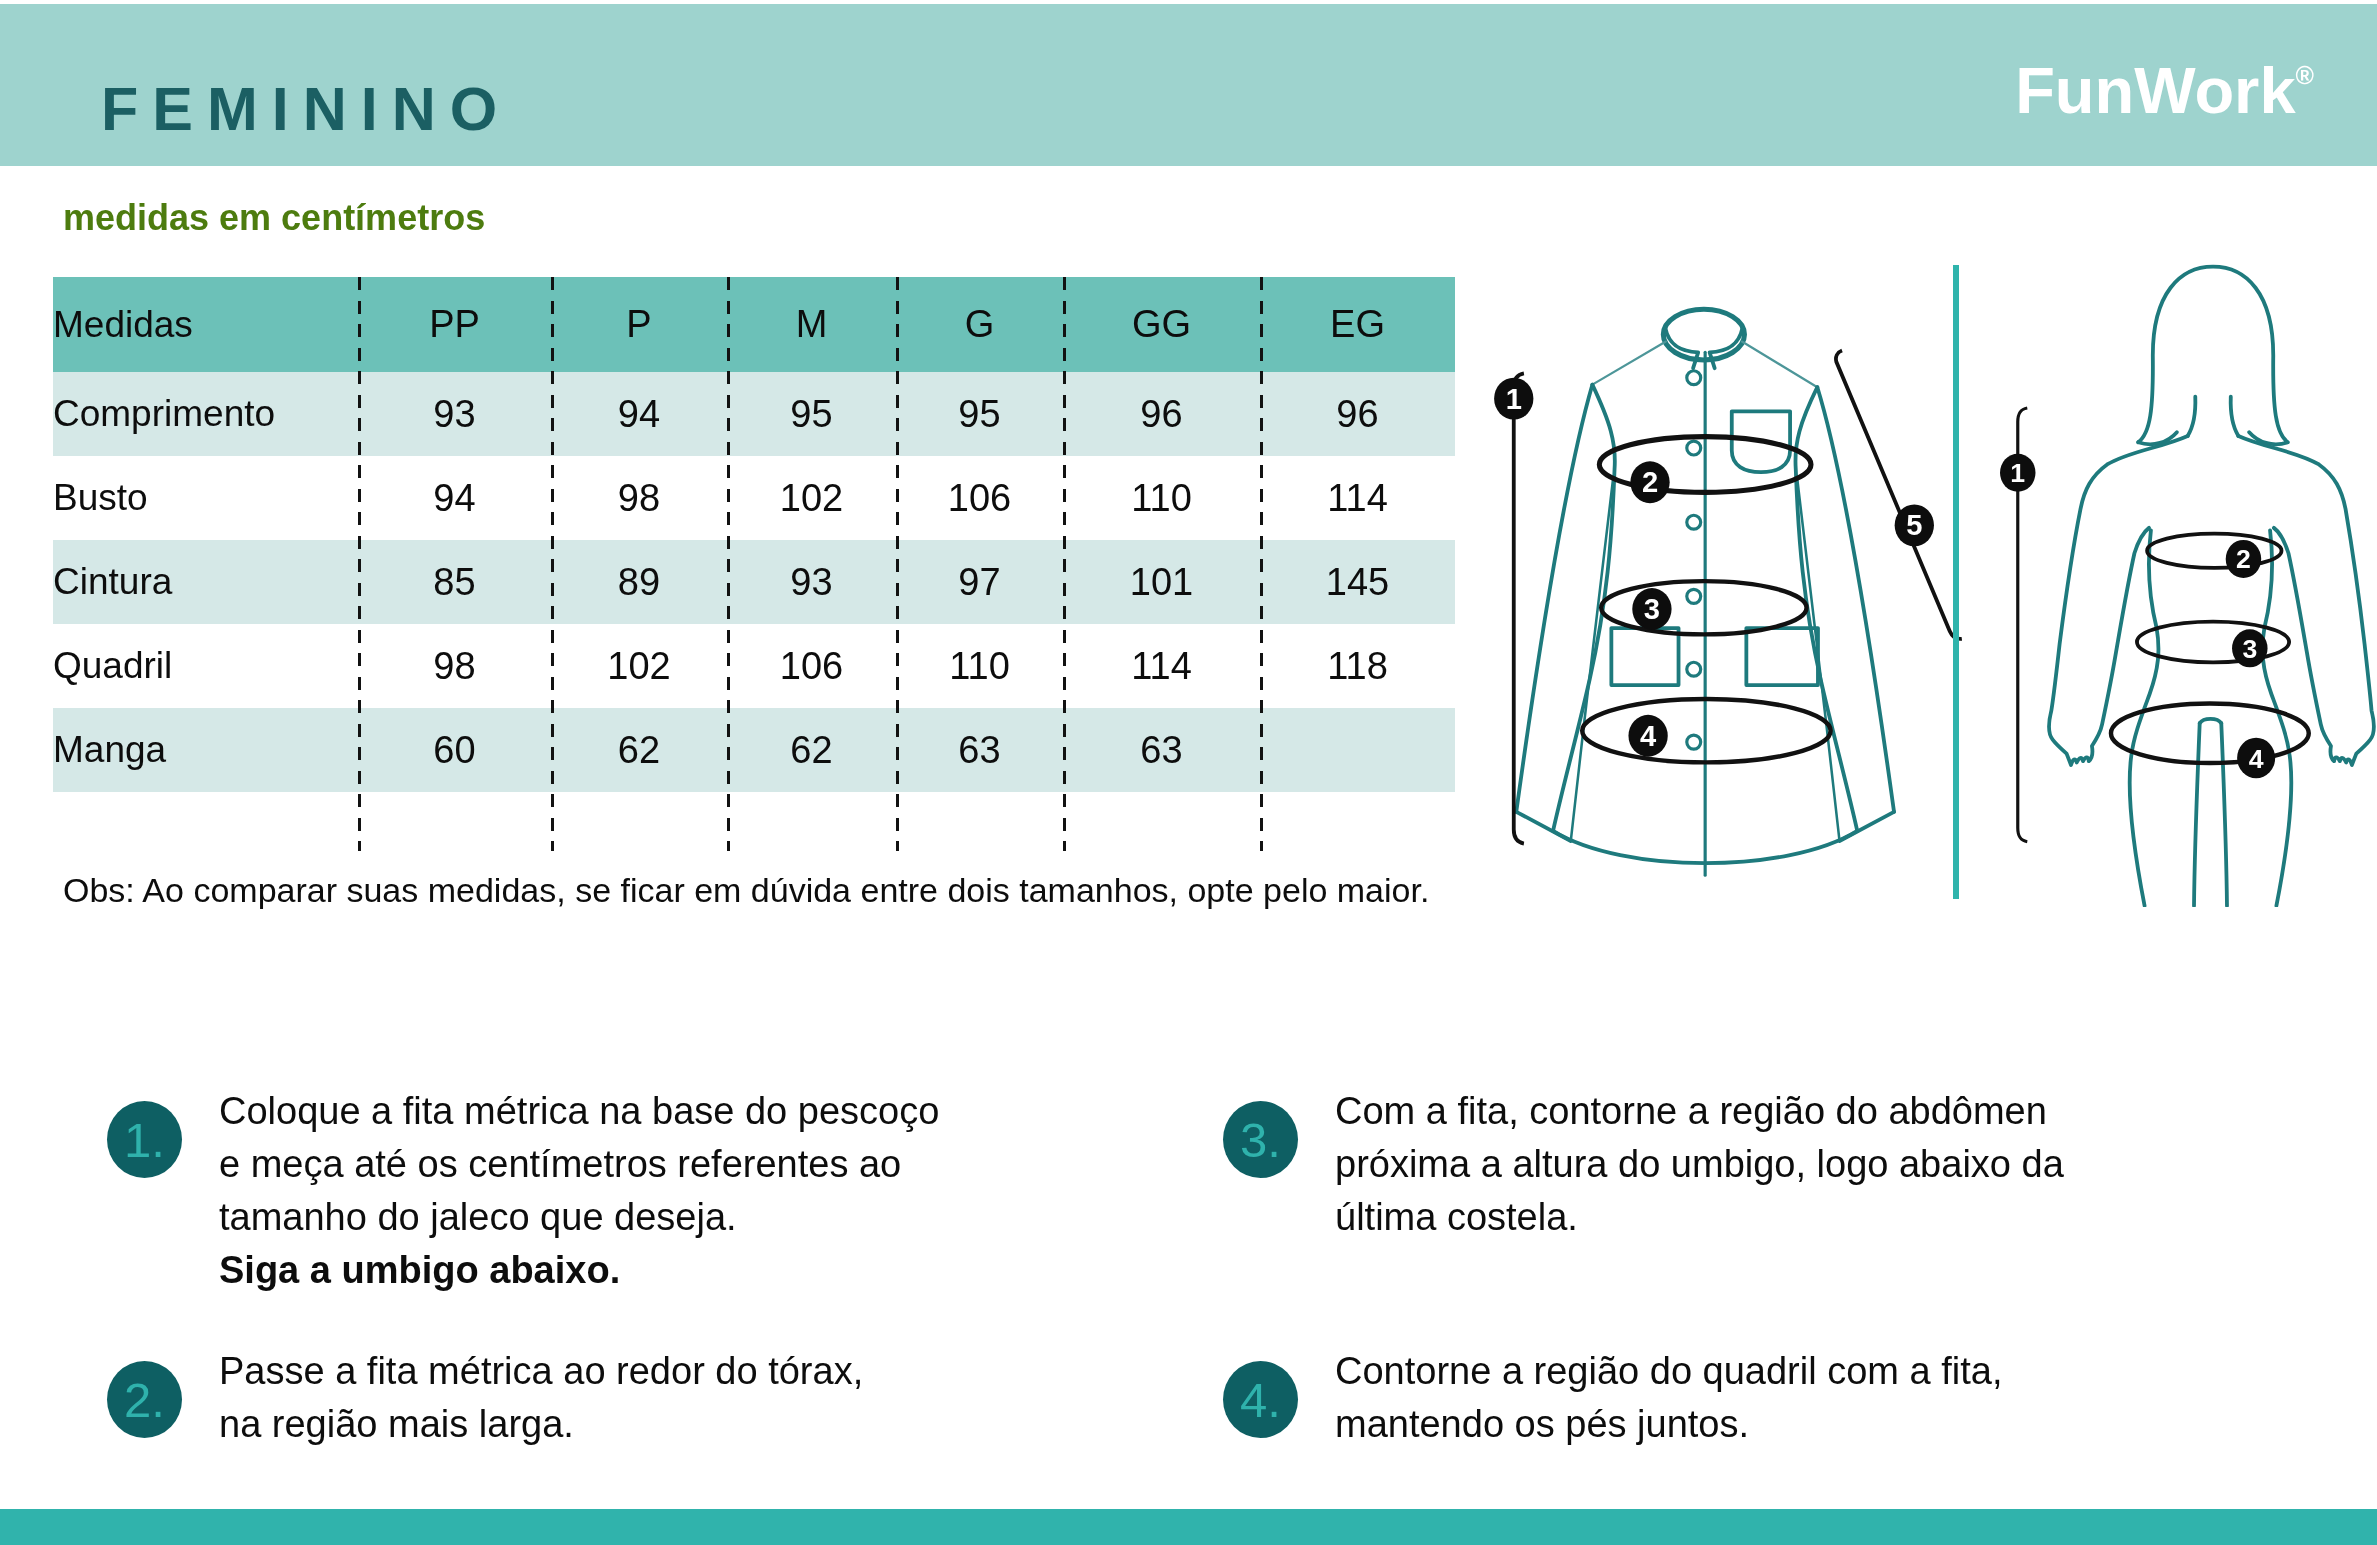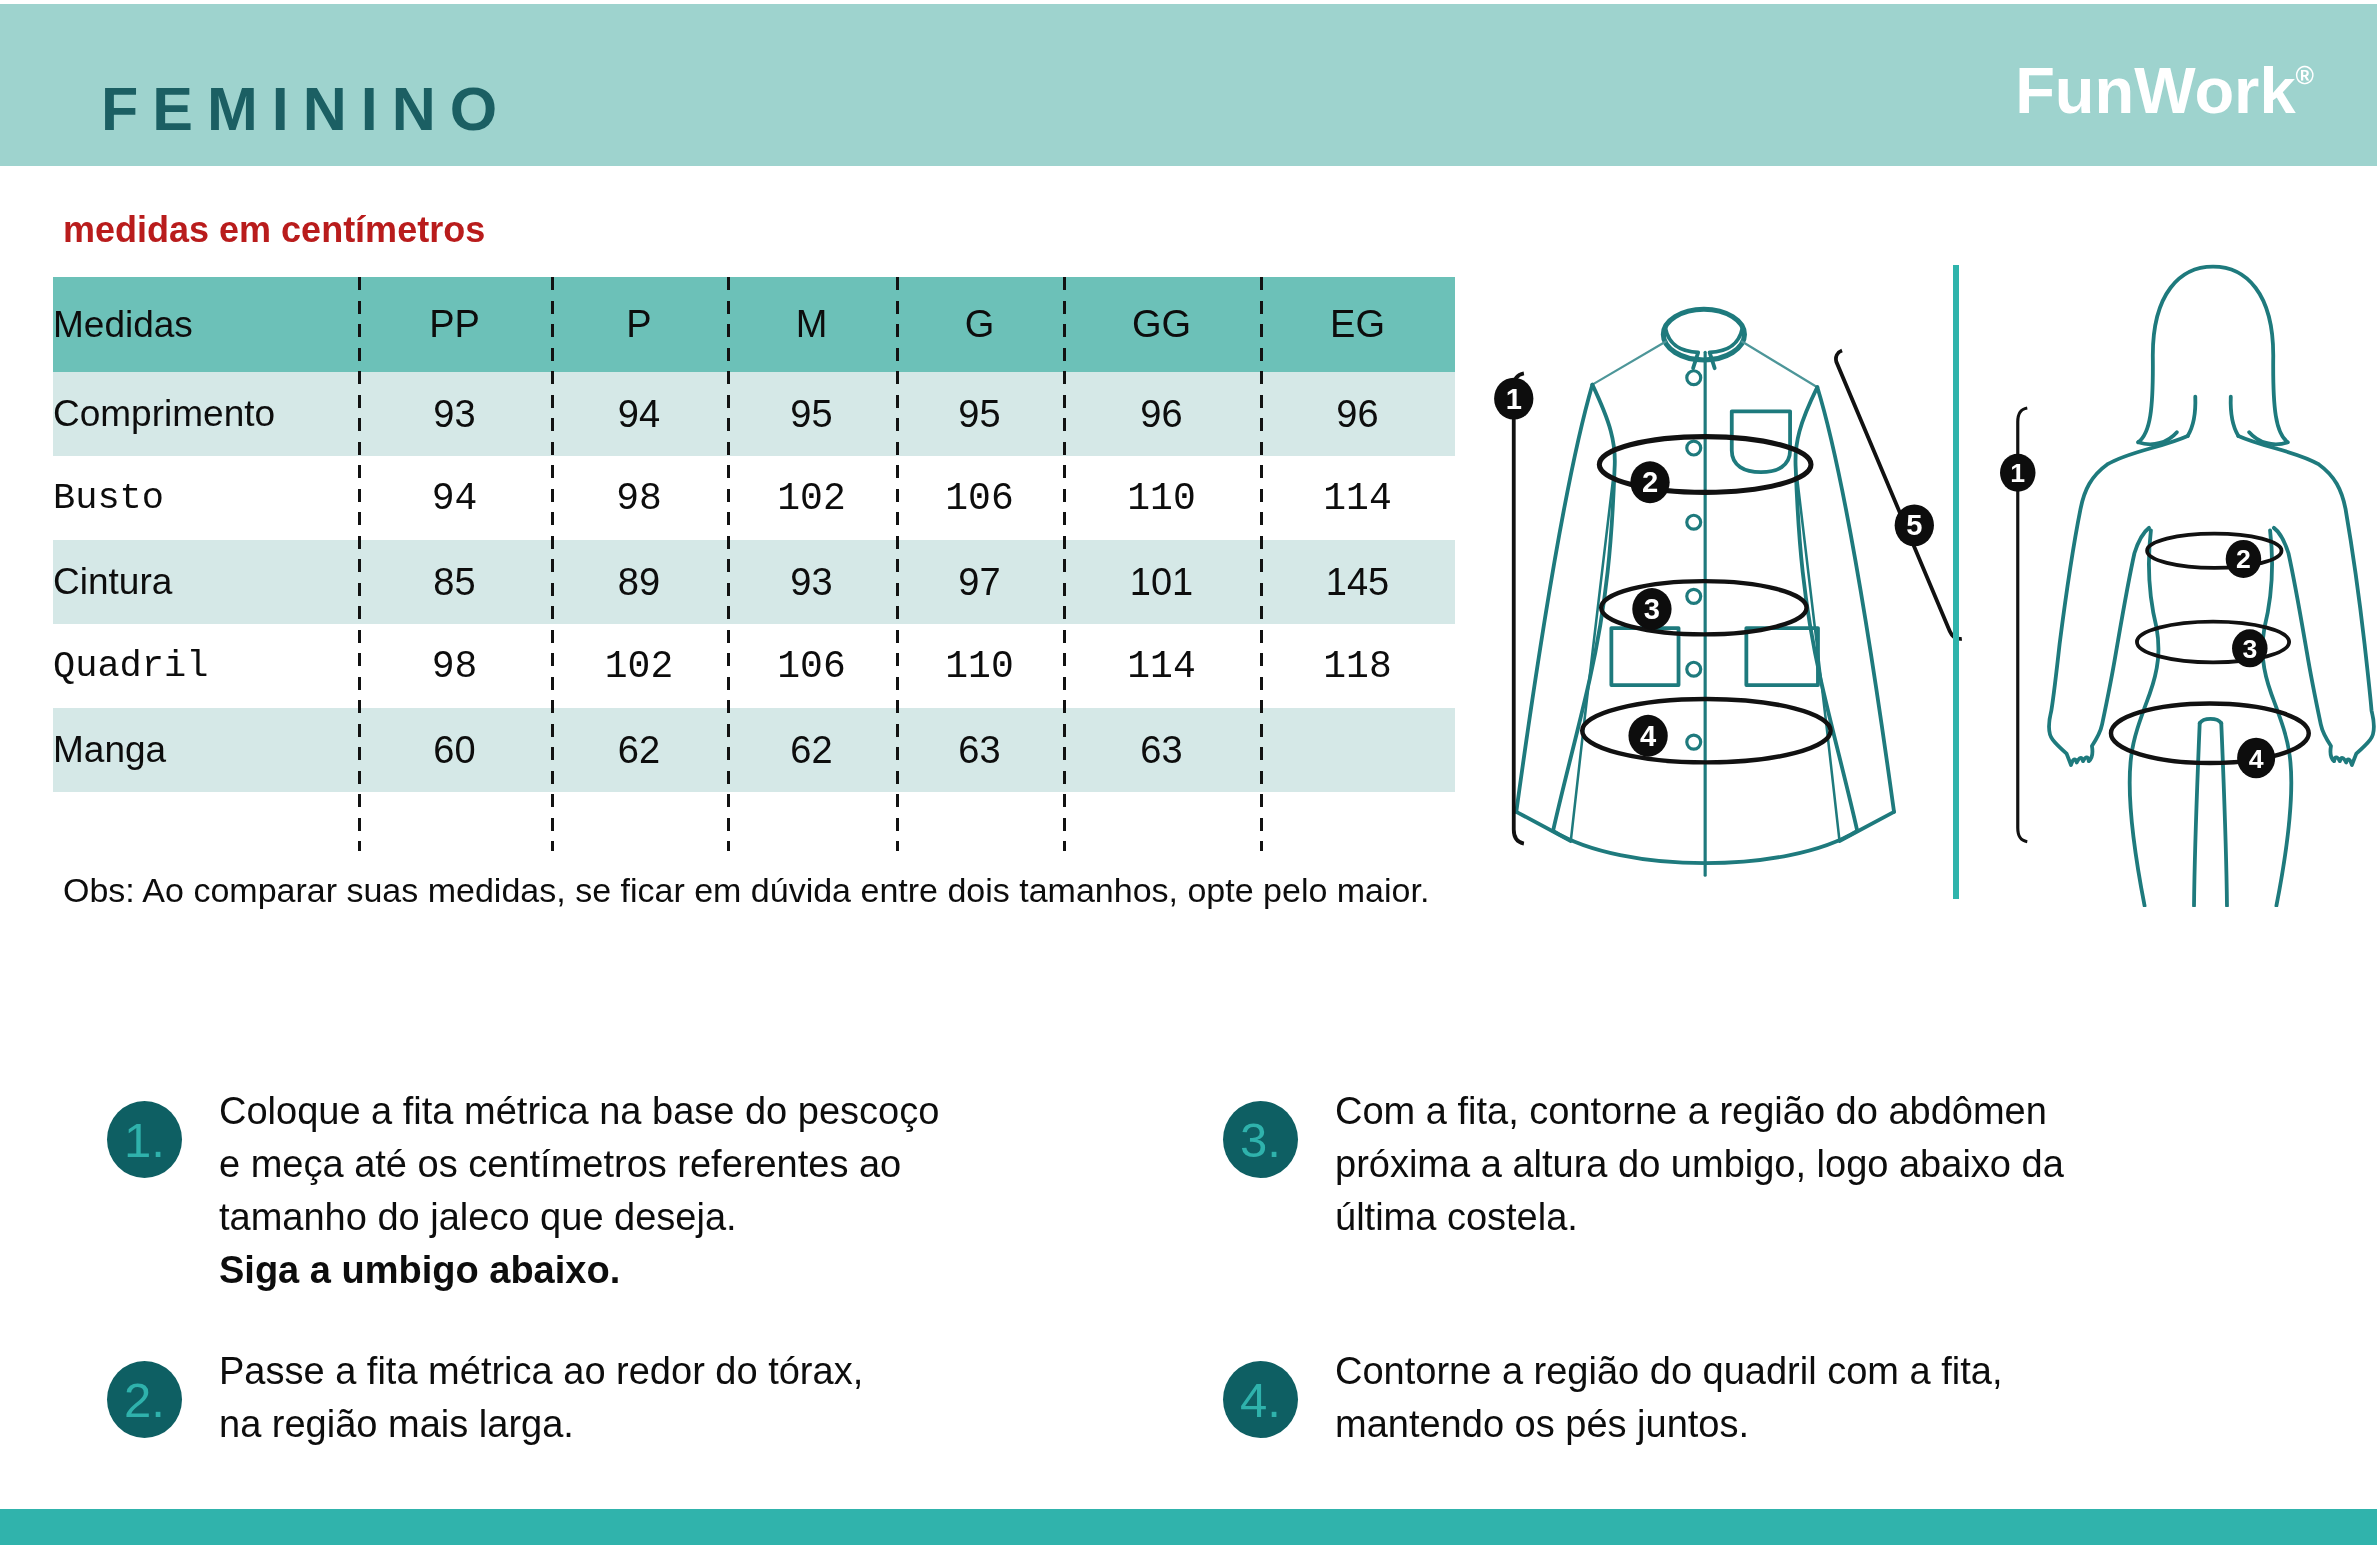--- a/index.html
+++ b/index.html
@@ -7,28 +7,28 @@
     position:relative;width:2377px;height:1546px;background:#ffffff;overflow:hidden;
     font-family:"Liberation Sans","DejaVu Sans",sans-serif;color:#0d0d0d;
   }
   
   .band{position:absolute;left:0;top:3.8px;width:2377px;height:162px;background:#9ED3CE;}
   .fem-title{position:absolute;left:101px;top:74px;font-size:61px;font-weight:700;
     letter-spacing:14px;color:#1B5F63;}
   .brand{position:absolute;right:63px;top:53px;font-size:65px;font-weight:700;color:#ffffff;}
   .brand sup{font-size:25px;vertical-align:29px;font-weight:700;}
   
-  .subtitle{position:absolute;left:63px;top:209px;font-size:36px;font-weight:600;color:#b91c1c;}
+  .subtitle{position:absolute;left:63px;top:197px;font-size:36px;font-weight:600;color:#4d7c0f;}
   
   .size-table{position:absolute;left:53px;top:277px;width:1402px;height:574px;}
   .trow{display:grid;grid-template-columns:305px 193px 176px 169px 167px 197px 195px;width:1402px;}
   .trow.head{height:95px;background:#6CC1B8;}
   .trow.r{height:84px;}
   .bg-alt{background:#D5E8E7;}
-  .bg-white{background:#ffffff;font-family:Liberation Mono, monospace;}
+  .bg-white{background:#ffffff;}
   .cell{display:flex;align-items:center;justify-content:center;font-size:38px;font-weight:500;color:#0d0d0d;}
   .cell.lab{justify-content:flex-start;font-size:37px;}
   .dash{position:absolute;top:0;width:2.5px;height:574px;
     background:repeating-linear-gradient(to bottom,#121212 0 13.3px,transparent 13.3px 23.5px);}
   .note{position:absolute;left:63px;top:871px;font-size:34px;font-weight:500;color:#0d0d0d;text-align:right;}
   
   .howto-heading{position:absolute;left:62px;top:971px;font-size:51px;font-weight:600;color:#1A7A7E;}
   .step-circle{position:absolute;width:75px;height:77px;border-radius:50%;background:#0E5F63;
     display:flex;align-items:center;justify-content:center;}
   .step-circle span{font-size:49px;font-weight:500;color:#2FB2AC;line-height:1;margin-top:2.5px;}

